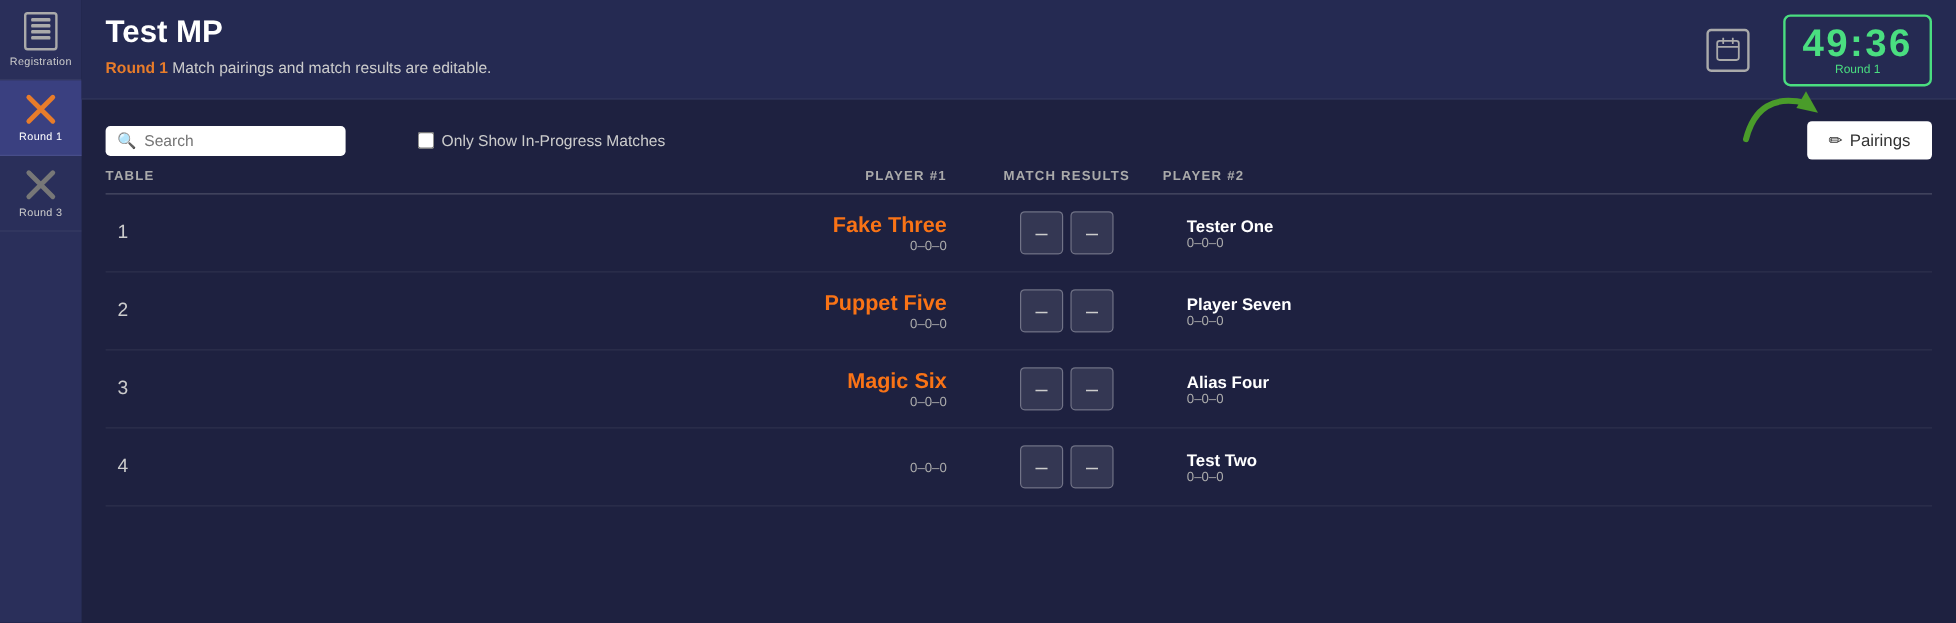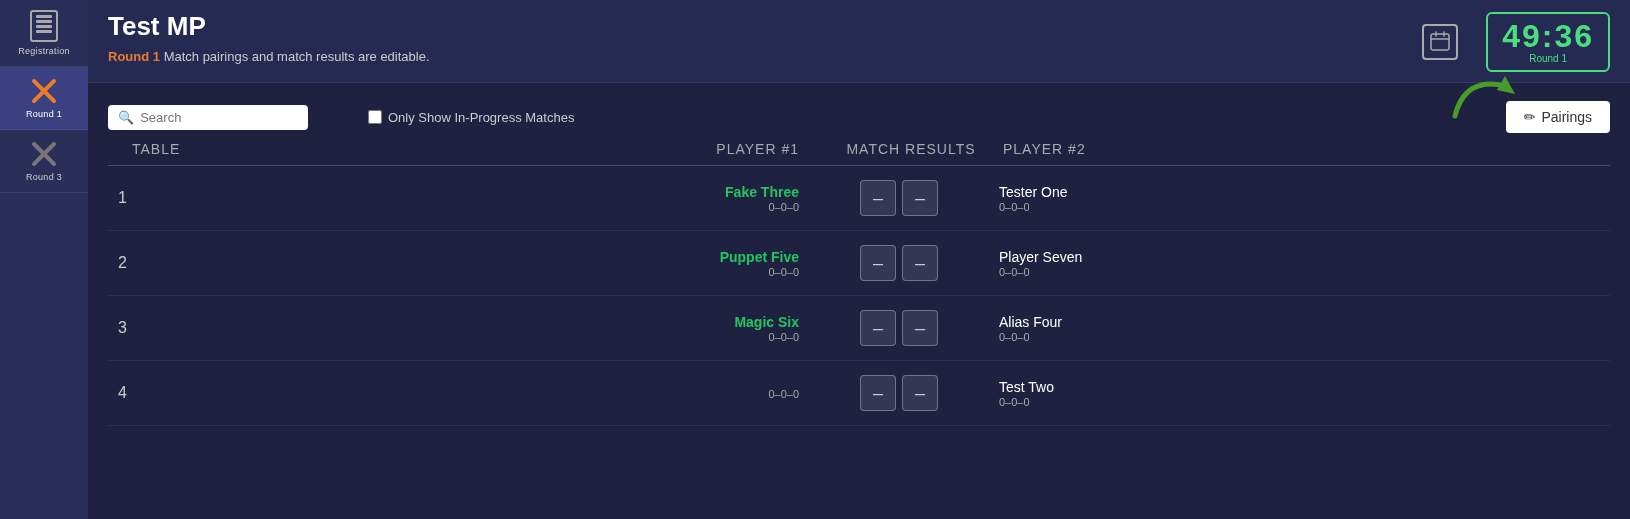--- a/index.html
+++ b/index.html
@@ -6,21 +6,21 @@
     body {
       font-family: 'Segoe UI', Arial, sans-serif;
       background: #1e2140;
       color: #fff;
       min-height: 519px;
       display: flex;
     }
 
     
     .sidebar {
-      width: 88px;
+      width: 68px;
       background: #2a2f5a;
       display: flex;
       flex-direction: column;
       align-items: center;
       padding-top: 0;
       flex-shrink: 0;
     }
     .sidebar-item {
       width: 100%;
       display: flex;
@@ -197,26 +197,25 @@
       position: relative;
     }
     .table-header {
       display: grid;
       grid-template-columns: 80px 1fr 160px 1fr;
       padding: 8px 0 8px 0;
       border-bottom: 1px solid rgba(255,255,255,0.2);
       margin-bottom: 0;
     }
     .col-header {
-      font-size: 14px;
-      font-weight: 400;
+      font-size: 11px;
+      font-weight: 700;
       color: #aaa;
       letter-spacing: 1px;
       text-transform: uppercase;
-      margin-left: 24px;
     }
     .col-header.center { text-align: center; }
     .col-header.right { text-align: right; padding-right: 20px; }
 
     .table-row {
       display: grid;
       grid-template-columns: 80px 1fr 160px 1fr;
       padding: 14px 0;
       border-bottom: 1px solid rgba(255,255,255,0.07);
       align-items: center;
@@ -225,23 +224,23 @@
     .cell-table-num {
       font-size: 16px;
       color: #ccc;
       padding-left: 10px;
     }
     .cell-player {
       text-align: right;
       padding-right: 20px;
     }
     .player-name {
-      font-size: 14px;
+      font-size: 18px;
       font-weight: 600;
-      color: #22c55e;
+      color: #f97316;
     }
     .player-record {
       font-size: 11px;
       color: #aaa;
       margin-top: 1px;
     }
 
     .cell-match {
       display: flex;
       align-items: center;
@@ -257,21 +256,21 @@
       cursor: pointer;
       font-size: 18px;
       color: #ccc;
     }
 
     .cell-player2 {
       padding-left: 20px;
     }
     .player2-name {
       font-size: 14px;
-      font-weight: 400;
+      font-weight: 700;
       color: #fff;
     }
     .player2-record {
       font-size: 11px;
       color: #aaa;
       margin-top: 1px;
     }
     .toolbar-wrapper {
       display: flex;
       align-items: center;

